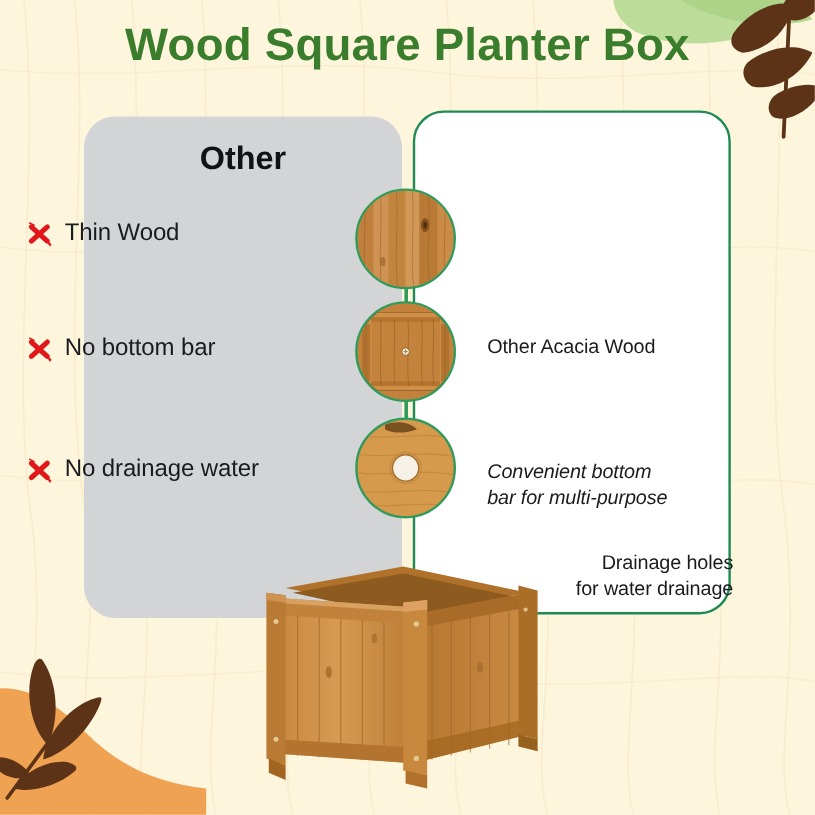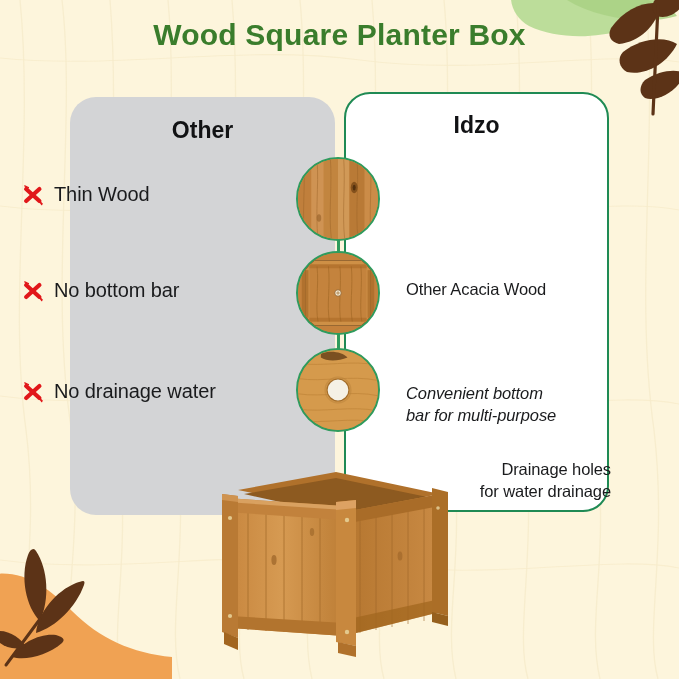--- a/index.html
+++ b/index.html
@@ -20,21 +20,21 @@
   .decor{position:absolute;}
   .decor svg{display:block;}
   #decor-tr{top:-14px;right:-6px;}
   #decor-bl{left:-8px;bottom:-6px;}
 
   
   #page-title{
     position:absolute;left:0;right:0;top:18px;
     text-align:center;
     color:#3a7d2c;
-    font-size:30px;
+    font-size:38px;
     font-weight:700;
     letter-spacing:.2px;
     line-height:1.1;
     white-space:nowrap;
   }
 
   
   #panel-other{
     position:absolute;left:70px;top:97px;width:265px;height:418px;
     background:#d3d4d6;
@@ -44,21 +44,21 @@
     position:absolute;left:344px;top:92px;width:265px;height:420px;
     background:#ffffff;
     border:2px solid #1f8a54;
     border-radius:26px;
     box-sizing:border-box;
   }
   .panel-head{
     position:absolute;left:0;right:0;top:20px;
     text-align:center;
     color:#111214;
-    font-size:23px;
+    font-size:27px;
     font-weight:700;
   }
   #panel-brand .panel-head{top:18px;}
 
   
   .left-row{
     position:absolute;left:22px;width:235px;
     display:flex;align-items:center;gap:10px;
   }
   .left-row .xmark{flex:0 0 auto;width:22px;height:22px;}
@@ -214,21 +214,20 @@
           <path d="M16.5 17 L22 21.5"></path>
           <path d="M19 18.5 L21.5 22.5"></path>
           <path d="M7 4 L3 2"></path>
         </g>
       </svg>
     </span>
     <span class="txt">No drainage water</span>
   </div>
 
   <div id="panel-brand">
-    <div class="panel-head">Idzo</div>
 
     <div class="right-row" id="right-row-0" style="white-space: pre-line;">Other Acacia Wood</div>
     <div class="right-row" id="right-row-1" style="white-space: pre-line;">Convenient bottom
 bar for multi-purpose</div>
     <div class="right-row" id="right-row-2" style="white-space: pre-line;">Drainage holes
 for water drainage</div>
   </div>
 
   <div class="connector" id="connector-0"></div>
   <div class="connector" id="connector-1"></div>

